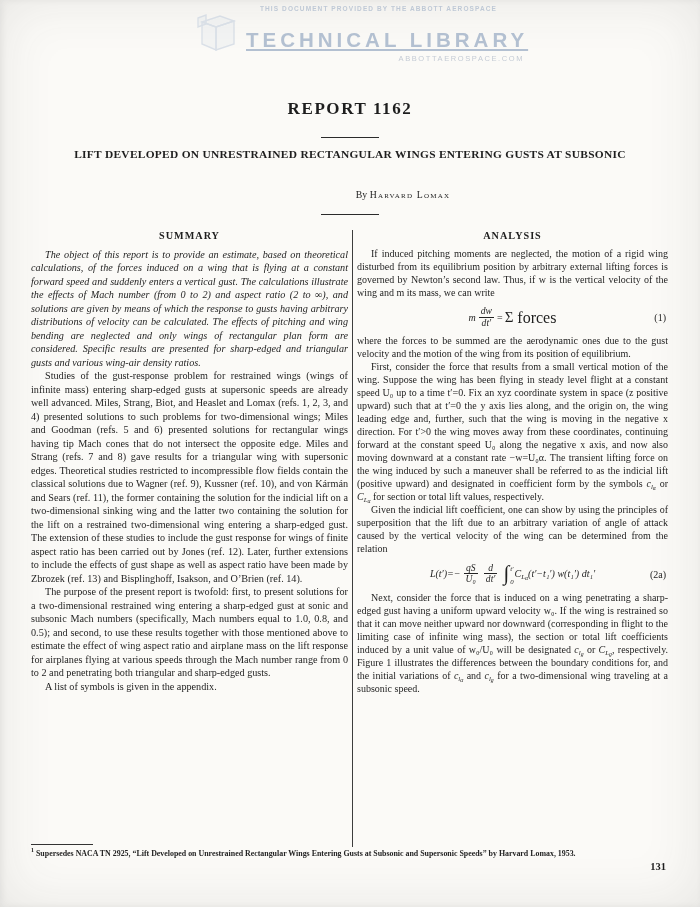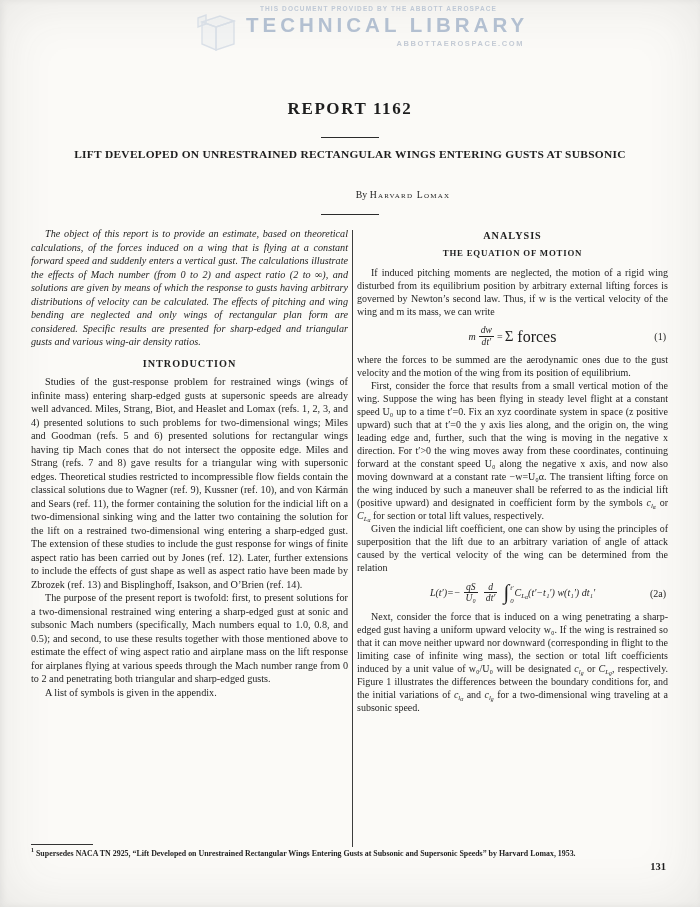--- a/index.html
+++ b/index.html
@@ -9,22 +9,22 @@
     font-family:"Liberation Serif","DejaVu Serif",serif;
     color:#1e1e1e;
     box-shadow:inset 0 0 55px rgba(60,60,60,.10), inset 2px 0 6px rgba(80,80,80,.08);
     overflow:hidden;
   }
   
   .watermark{position:absolute;top:5px;left:196px;display:flex;align-items:flex-start;}
   .wm-logo{opacity:.65;margin-top:3px;}
   .wm-text{margin-left:8px;font-family:"Liberation Sans","DejaVu Sans",sans-serif;}
   .wm-provider{font-size:6.5px;letter-spacing:1.1px;color:#bfc9d6;font-weight:bold;text-transform:uppercase;padding-left:14px;}
-  .wm-title{font-size:20.5px;letter-spacing:4px;color:#b3c0d1;font-weight:bold;margin-top:1px;}
-  .wm-url{font-size:7.5px;letter-spacing:1.6px;color:#c4cbd5;font-weight:bold;text-align:right;margin-top:2px;padding-right:4px;}
+  .wm-title{font-size:20.5px;letter-spacing:4px;color:#b3c0d1;font-weight:bold;margin-top:16px;text-decoration:underline;}
+  .wm-url{font-size:7.5px;letter-spacing:1.6px;color:#c4cbd5;font-weight:normal;text-align:right;margin-top:2px;padding-right:4px;}
   
   .report-number{position:absolute;top:99px;left:0;width:100%;text-align:center;
     font-weight:bold;font-size:17px;letter-spacing:1.6px;}
   .rule-short{position:absolute;left:50%;width:58px;margin-left:-29px;border-top:1.6px solid #2b2b2b;height:0;}
   #rule-title{top:137px;}
   #rule-byline{top:214px;border-top-width:1px;}
   .report-title{position:absolute;top:147px;left:30px;right:30px;text-align:center;
     font-weight:bold;font-size:11.4px;line-height:14.6px;letter-spacing:.3px;}
   .report-title .t-line{display:block;}
   .report-title sup{font-size:7px;font-weight:bold;}
@@ -87,32 +87,31 @@
   <span class="t-line">LIFT DEVELOPED ON UNRESTRAINED RECTANGULAR WINGS ENTERING GUSTS AT SUBSONIC</span>
 </div>
 <div class="byline">
   <span>By </span><span class="author">Harvard Lomax</span>
 </div>
 <div class="rule-short" id="rule-byline"></div>
 
 <div class="columns">
 
   <div class="col-left">
+    <div class="col-heading">SUMMARY</div>
     <p class="italic">The object of this report is to provide an estimate, based on theoretical calculations, of the forces induced on a wing that is flying at a constant forward speed and suddenly enters a vertical gust.  The calculations illustrate the effects of Mach number (from 0 to 2) and aspect ratio (2 to ∞), and solutions are given by means of which the response to gusts having arbitrary distributions of velocity can be calculated.  The effects of pitching and wing bending are neglected and only wings of rectangular plan form are considered.  Specific results are presented for sharp-edged and triangular gusts and various wing-air density ratios.</p>
-    <div class="col-heading second">INTRODUCTION</div>
     <p>Studies of the gust-response problem for restrained wings (wings of infinite mass) entering sharp-edged gusts at supersonic speeds are already well advanced.  Miles, Strang, Biot, and Heaslet and Lomax (refs. 1, 2, 3, and 4) presented solutions to such problems for two-dimensional wings; Miles and Goodman (refs. 5 and 6) presented solutions for rectangular wings having tip Mach cones that do not intersect the opposite edge.  Miles and Strang (refs. 7 and 8) gave results for a triangular wing with supersonic edges.  Theoretical studies restricted to incompressible flow fields contain the classical solutions due to Wagner (ref. 9), Kussner (ref. 10), and von Kármán and Sears (ref. 11), the former containing the solution for the indicial lift on a two-dimensional sinking wing and the latter two containing the solution for the lift on a restrained two-dimensional wing entering a sharp-edged gust.  The extension of these studies to include the gust response for wings of finite aspect ratio has been carried out by Jones (ref. 12).  Later, further extensions to include the effects of gust shape as well as aspect ratio have been made by Zbrozek (ref. 13) and Bisplinghoff, Isakson, and O’Brien (ref. 14).</p>
     <p>The purpose of the present report is twofold: first, to present solutions for a two-dimensional restrained wing entering a sharp-edged gust at sonic and subsonic Mach numbers (specifically, Mach numbers equal to 1.0, 0.8, and 0.5); and second, to use these results together with those mentioned above to estimate the effect of wing aspect ratio and airplane mass on the lift response for airplanes flying at various speeds through the Mach number range from 0 to 2 and penetrating both triangular and sharp-edged gusts.</p>
     <p>A list of symbols is given in the appendix.</p>
   </div>
 
   <div class="col-divider"></div>
 
   <div class="col-right">
     <div class="col-heading">ANALYSIS</div>
-    <div class="col-subheading">THE EQUATION OF MOTION</div>
     <p>If induced pitching moments are neglected, the motion of a rigid wing disturbed from its equilibrium position by arbitrary external lifting forces is governed by Newton’s second law.  Thus, if w is the vertical velocity of the wing and m its mass, we can write</p>
 
     <div class="equation">
       <i class="eq-lhs">m</i>
       <span class="frac">
           <i class="num">dw</i>
           <i class="den">dt′</i>
         </span>
       <span>=</span>
       <span class="sigma">Σ</span>

